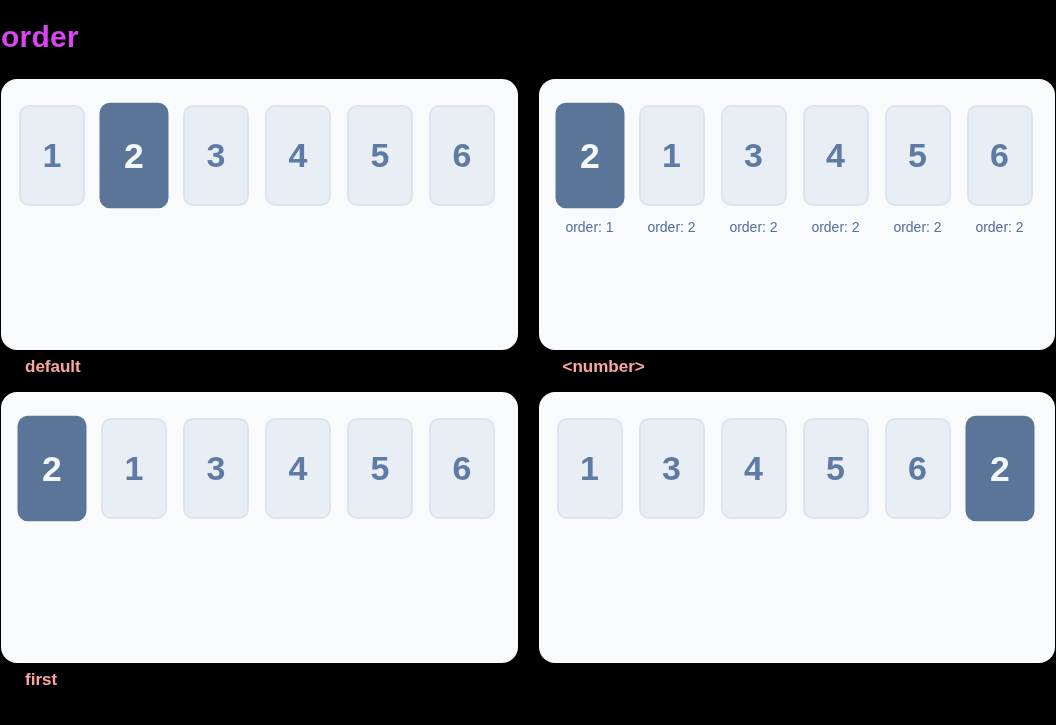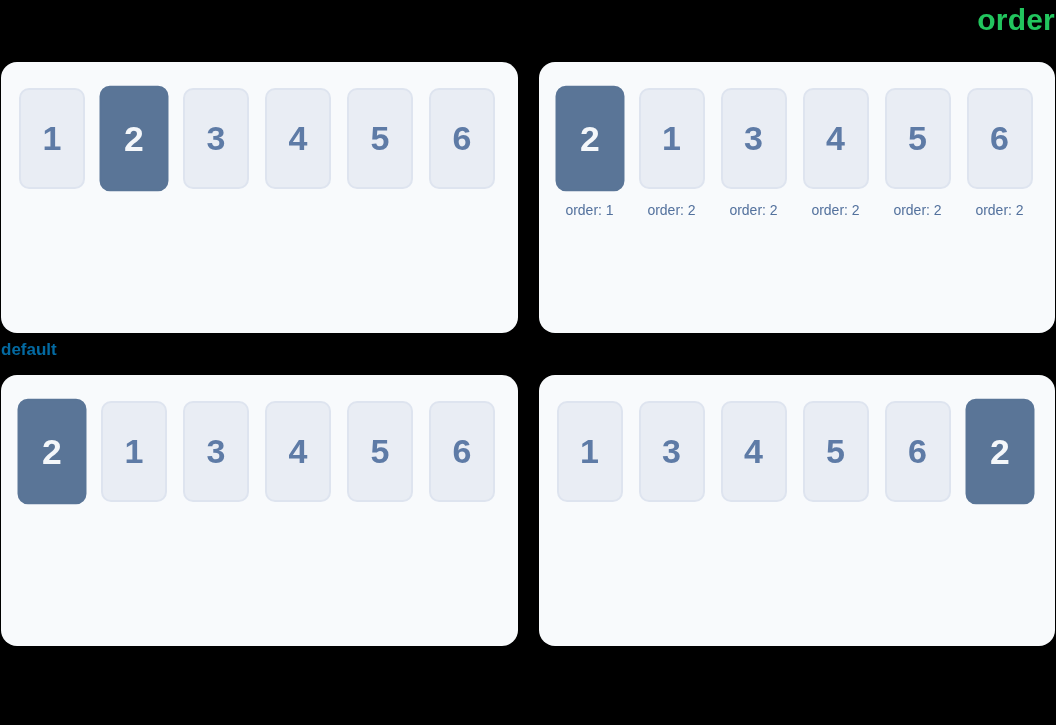--- a/index.html
+++ b/index.html
@@ -11,26 +11,26 @@
     width: 1056px;
     height: 725px;
     overflow: hidden;
     font-family: "Liberation Sans", "DejaVu Sans", sans-serif;
   }
   .page {
     width: 1054px;
     padding: 4px 1px 0 1px;
   }
   .title {
-    margin: 0 0 26px 0;
+    margin: 17px 0 26px 0;
     font-size: 30px;
     line-height: 32px;
     font-weight: 700;
-    text-align: right;
-    color: #22c55e;
+    text-align: left;
+    color: #d946ef;
     letter-spacing: 0.2px;
   }
   .grid {
     display: grid;
     grid-template-columns: 1fr 1fr;
     column-gap: 21px;
     row-gap: 14px;
   }
   .demo {
     margin: 0;
@@ -80,21 +80,22 @@
     font-size: 14px;
     font-weight: 400;
     color: #53719d;
     white-space: nowrap;
   }
   .caption {
     margin-top: 6px;
     font-size: 17px;
     line-height: 22px;
     font-weight: 700;
-    color: #0369a1;
+    color: #fca5a5;
+    padding-left: 24px;
   }
 </style>
 </head>
 <body>
 
 <div class="page">
   <h1 class="title">order</h1>
 
   <div class="grid">
 
@@ -146,45 +147,47 @@
           <div class="cell">
             <div class="box">5</div>
             <div class="order-label">order: 2</div>
           </div>
           <div class="cell">
             <div class="box">6</div>
             <div class="order-label">order: 2</div>
           </div>
         </div>
       </div>
-    </figure>
-
-    <figure class="demo">
-      <div class="panel">
-        <div class="row">
-          <div class="cell">
-            <div class="box highlight">2</div>
-          </div>
-          <div class="cell">
-            <div class="box">1</div>
-          </div>
-          <div class="cell">
-            <div class="box">3</div>
-          </div>
-          <div class="cell">
-            <div class="box">4</div>
-          </div>
-          <div class="cell">
-            <div class="box">5</div>
-          </div>
-          <div class="cell">
-            <div class="box">6</div>
-          </div>
-        </div>
-      </div>
+      <figcaption class="caption">&lt;number&gt;</figcaption>
+    </figure>
+
+    <figure class="demo">
+      <div class="panel">
+        <div class="row">
+          <div class="cell">
+            <div class="box highlight">2</div>
+          </div>
+          <div class="cell">
+            <div class="box">1</div>
+          </div>
+          <div class="cell">
+            <div class="box">3</div>
+          </div>
+          <div class="cell">
+            <div class="box">4</div>
+          </div>
+          <div class="cell">
+            <div class="box">5</div>
+          </div>
+          <div class="cell">
+            <div class="box">6</div>
+          </div>
+        </div>
+      </div>
+      <figcaption class="caption">first</figcaption>
     </figure>
 
     <figure class="demo">
       <div class="panel">
         <div class="row">
           <div class="cell">
             <div class="box">1</div>
           </div>
           <div class="cell">
             <div class="box">3</div>

